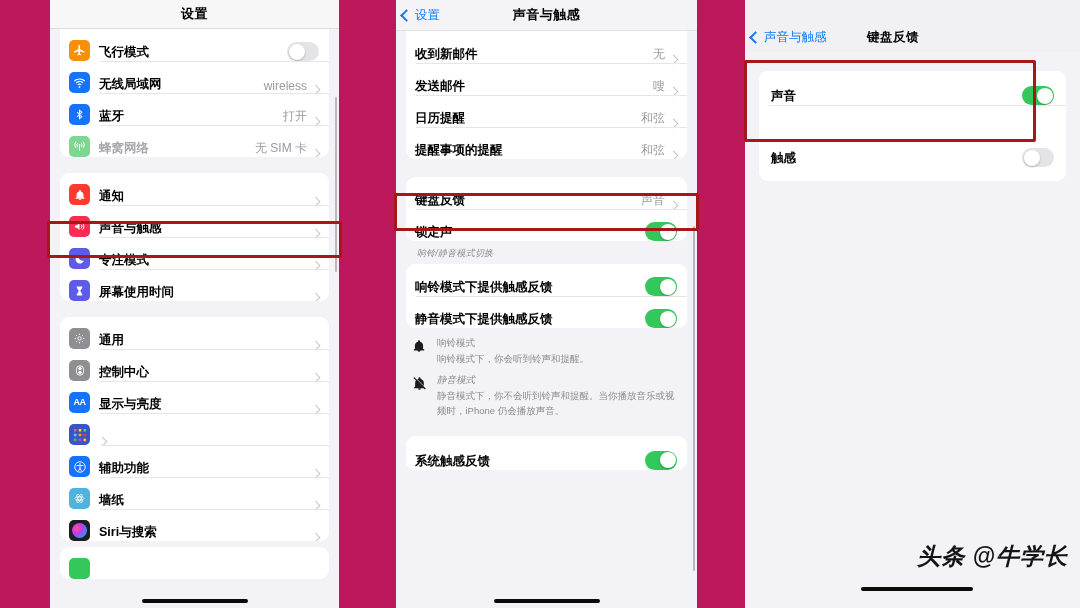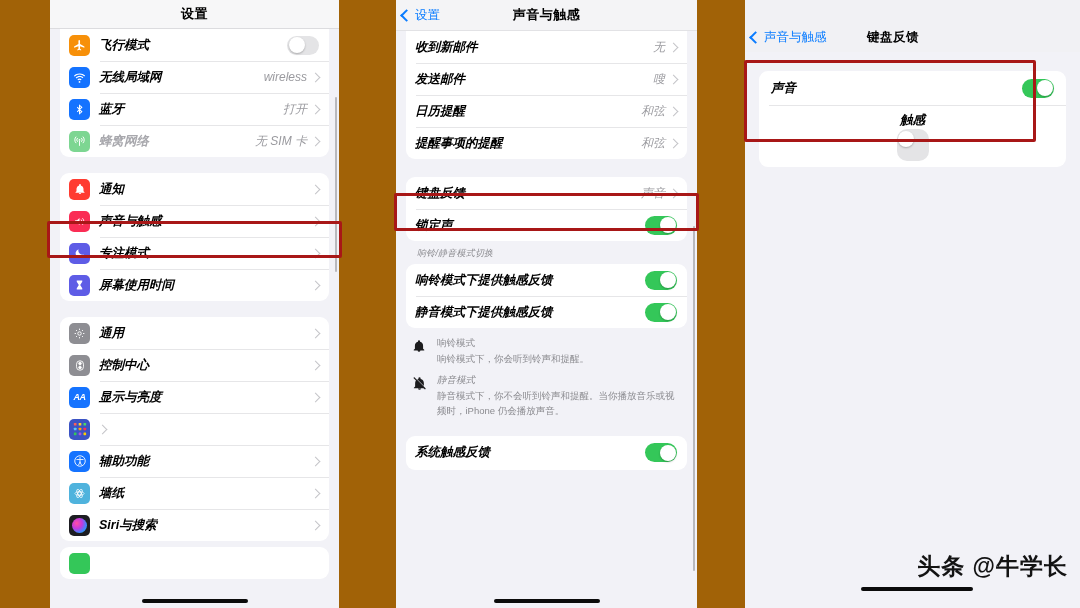--- a/index.html
+++ b/index.html
@@ -3,21 +3,21 @@
 <meta charset="utf-8">
 <style>
   html,body{margin:0;padding:0;}
   body{
     width:1080px;height:608px;
     background:#ffffff;
     font-family:"Liberation Sans","DejaVu Sans",sans-serif;
     overflow:hidden;
     position:relative;
   }
-  .stage{position:absolute;inset:0;background:#a16207;}
+  .stage{position:absolute;inset:0;background:#be185d;}
 
   
   .panel{
     position:absolute;
     background:#f2f2f7;
     overflow:hidden;
   }
   #panel1{left:50px;top:0;width:289px;height:608px;}
   #panel2{left:396px;top:0;width:301px;height:608px;}
   #panel3{left:745px;top:0;width:335px;height:608px;}
@@ -57,25 +57,24 @@
 
   
   .card{
     background:#fff;
     border-radius:9px;
     margin:0 10px;
     overflow:hidden;
   }
   .card.flat-top{border-top-left-radius:0;border-top-right-radius:0;}
   .row{
-    display:flex;align-items:center;
+    display:flex;align-items:flex-end;
     height:32px;
     padding:0 10px 0 9px;
     position:relative;
-    font-style:italic;
   }
   .row + .row::before{
     content:"";position:absolute;left:40px;right:0;top:0;height:1px;background:#e6e6e8;
   }
   .row.noicon + .row.noicon::before{left:10px;}
   .row .ic{
     width:21px;height:21px;border-radius:5px;
     flex:0 0 21px;margin-right:9px;
     display:flex;align-items:center;justify-content:center;
     color:#fff;font-size:11px;line-height:1;
@@ -131,24 +130,25 @@
   }
 
   
   .hl{
     position:absolute;border:3px solid #a81717;border-radius:2px;
     box-sizing:border-box;pointer-events:none;z-index:40;
   }
 
   
   .wm{
-    position:absolute;right:12px;bottom:26px;
+    position:absolute;right:12px;bottom:36px;
     font-size:23px;font-weight:bold;color:#131313;
     letter-spacing:1px;z-index:60;
     white-space:nowrap;
+    font-style:italic;
   }
   svg{display:block;}
 </style>
 </head>
 <body>
 
 <div class="stage">
 
   <div class="panel" id="panel1">
     <div class="navbar">
@@ -441,21 +441,21 @@
       </span>
       <div class="nav-title">键盘反馈</div>
     </div>
     <div class="scroll scroll3">
       <div class="grp-gap" style="height:19px;"></div>
       <div class="card" style="margin:0 14px;">
         <div class="row noicon" style="height:34px;padding:0 12px;">
           <span class="lbl">声音</span>
           <span class="sw on"></span>
         </div>
-        <div class="row noicon" style="height:48px;padding:7px 12px;flex-direction:column;">
+        <div class="row noicon" style="height:48px;padding:14px 12px;">
           <span class="lbl">触感</span>
           <span class="sw"></span>
         </div>
       </div>
     </div>
     <div class="home" style="bottom:17px;left:auto;right:107px;transform:none;width:112px;"></div>
   </div>
 
   <div class="hl" style="left:47px;top:221px;width:295px;height:37px;"></div>
   <div class="hl" style="left:394px;top:193px;width:305px;height:38px;"></div>

